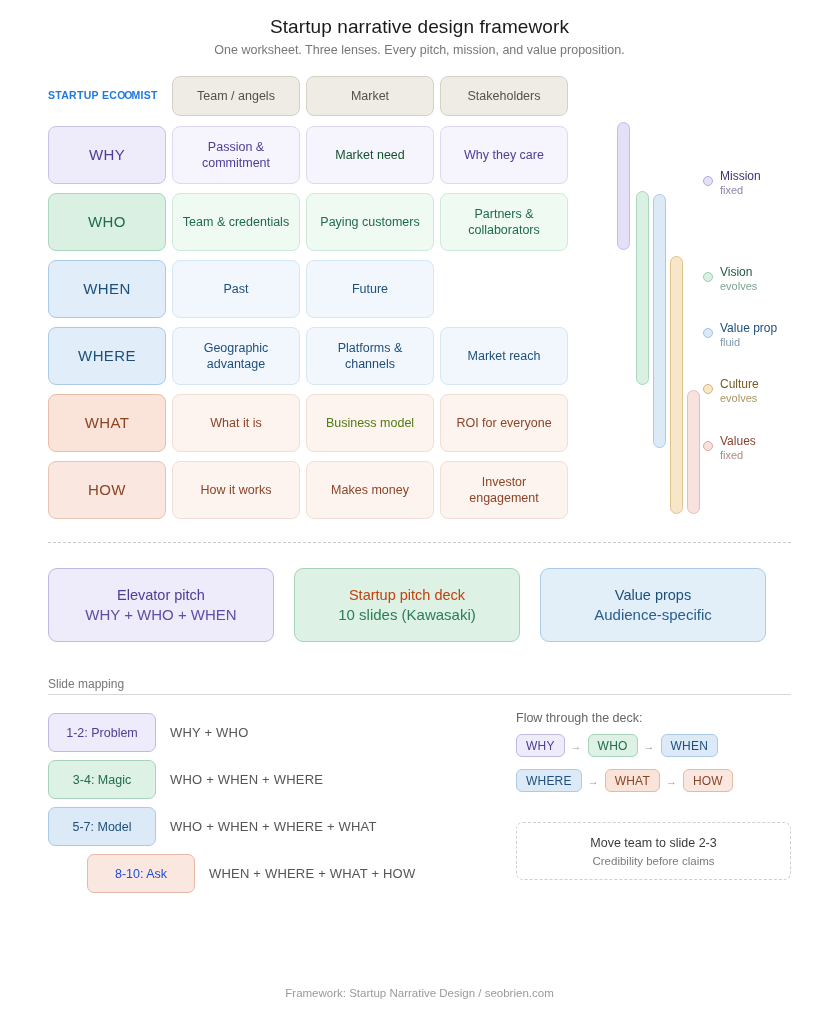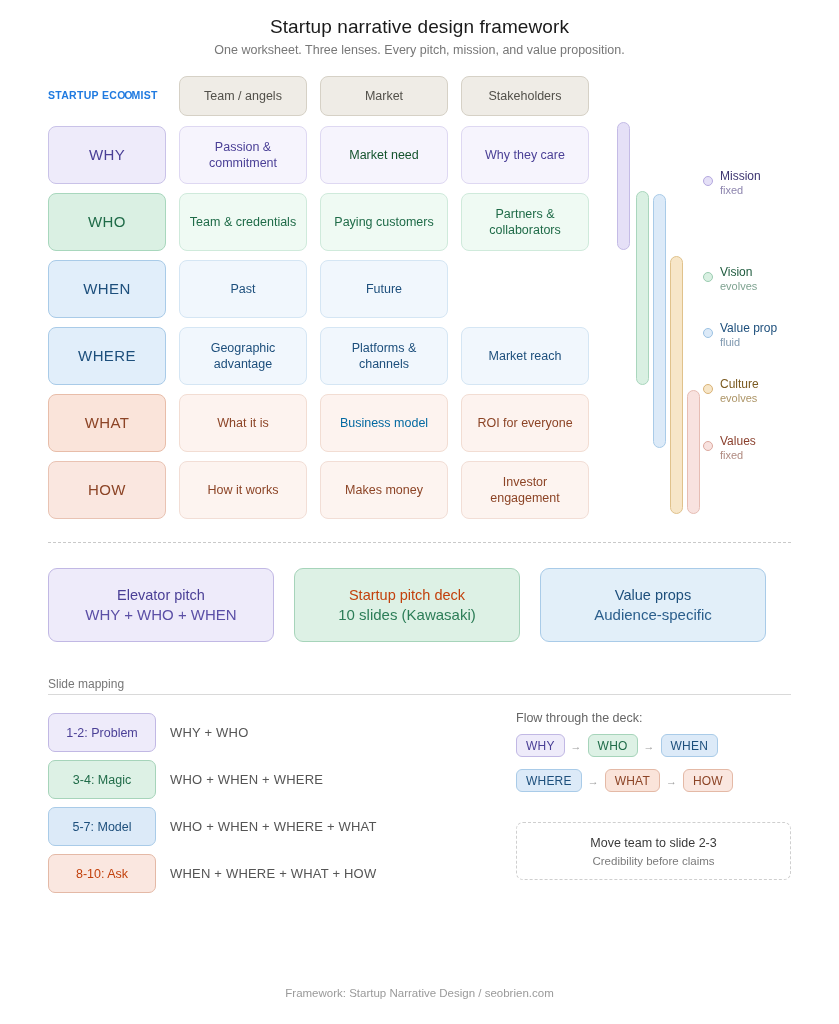--- a/index.html
+++ b/index.html
@@ -32,21 +32,21 @@
     color: #1f7ae0;
     display: flex; align-items: center; gap: 0;
   }
   .brand .oo { letter-spacing: -1px; }
 
   
   .grid {
     position: absolute; left: 48px; top: 76px;
     width: 552px;
   }
-  .grow { display: flex; gap: 13px; margin-bottom: 10px; }
+  .grow { display: flex; gap: 6px; margin-bottom: 10px; }
   .cell {
     border-radius: 8px;
     border: 1px solid #d8d8d8;
     display: flex; align-items: center; justify-content: center;
     text-align: center;
     font-size: 12.5px;
     line-height: 1.32;
     padding: 4px 6px;
   }
   .rowlabel { width: 118px; height: 40px; font-size: 15px; letter-spacing: .4px; }
@@ -177,21 +177,21 @@
         </div>
         <div class="grow mainrow">
           <div class="cell rowlabel" style="background: rgb(225, 238, 250); border-color: rgb(169, 203, 232); color: rgb(29, 79, 124);">WHERE</div>
           <div class="cell colcell" style="background: rgb(241, 247, 253); border-color: rgb(213, 230, 244); color: rgb(29, 79, 124);">Geographic advantage</div>
           <div class="cell colcell" style="background: rgb(241, 247, 253); border-color: rgb(213, 230, 244); color: rgb(29, 79, 124);">Platforms &amp; channels</div>
           <div class="cell colcell" style="background: rgb(241, 247, 253); border-color: rgb(213, 230, 244); color: rgb(29, 79, 124);">Market reach</div>
         </div>
         <div class="grow mainrow">
           <div class="cell rowlabel" style="background: rgb(250, 228, 218); border-color: rgb(232, 189, 169); color: rgb(140, 68, 38);">WHAT</div>
           <div class="cell colcell" style="background: rgb(253, 243, 239); border-color: rgb(242, 221, 211); color: rgb(140, 68, 38);">What it is</div>
-          <div class="cell colcell" style="background: rgb(253, 243, 239); border-color: rgb(242, 221, 211); color: #0369a1;">Business model</div>
+          <div class="cell colcell" style="background: rgb(253, 243, 239); border-color: rgb(242, 221, 211); color: #4d7c0f;">Business model</div>
           <div class="cell colcell" style="background: rgb(253, 243, 239); border-color: rgb(242, 221, 211); color: rgb(140, 68, 38);">ROI for everyone</div>
         </div>
         <div class="grow mainrow">
           <div class="cell rowlabel" style="background: rgb(250, 231, 224); border-color: rgb(233, 195, 179); color: rgb(140, 68, 38);">HOW</div>
           <div class="cell colcell" style="background: rgb(253, 244, 240); border-color: rgb(242, 222, 214); color: rgb(140, 68, 38);">How it works</div>
           <div class="cell colcell" style="background: rgb(253, 244, 240); border-color: rgb(242, 222, 214); color: rgb(140, 68, 38);">Makes money</div>
           <div class="cell colcell" style="background: rgb(253, 244, 240); border-color: rgb(242, 222, 214); color: rgb(140, 68, 38);">Investor engagement</div>
         </div>
       </div>
   </div>
@@ -267,21 +267,21 @@
       </div>
       <div class="sm-row">
         <div class="sm-chip" style="background: rgb(221, 241, 229); border-color: rgb(166, 212, 186); color: rgb(31, 107, 72);">3-4: Magic</div>
         <div class="sm-text">WHO + WHEN + WHERE</div>
       </div>
       <div class="sm-row">
         <div class="sm-chip" style="background: rgb(220, 234, 248); border-color: rgb(169, 203, 232); color: rgb(29, 79, 124);">5-7: Model</div>
         <div class="sm-text">WHO + WHEN + WHERE + WHAT</div>
       </div>
       <div class="sm-row">
-        <div class="sm-chip" style="background: rgb(250, 231, 224); border-color: rgb(228, 185, 166); color: #c2410c;">8-10: Ask</div>
+        <div class="sm-chip" style="background: rgb(250, 231, 224); border-color: rgb(228, 185, 166); color: #1d4ed8; margin-left: 39px;">8-10: Ask</div>
         <div class="sm-text">WHEN + WHERE + WHAT + HOW</div>
       </div>
     </div>
 
   <div class="flow-head">Flow through the deck:</div>
   <div class="flow-row" id="flow-row-1" style="left:516px; top:734px;">
       <div class="flow-chip" style="background: rgb(238, 235, 250); border-color: rgb(193, 184, 228); color: rgb(74, 63, 150);">WHY</div>
       <span class="flow-arrow">→</span>
       <div class="flow-chip" style="background: rgb(221, 241, 229); border-color: rgb(166, 212, 186); color: rgb(31, 107, 72);">WHO</div>
       <span class="flow-arrow">→</span>

